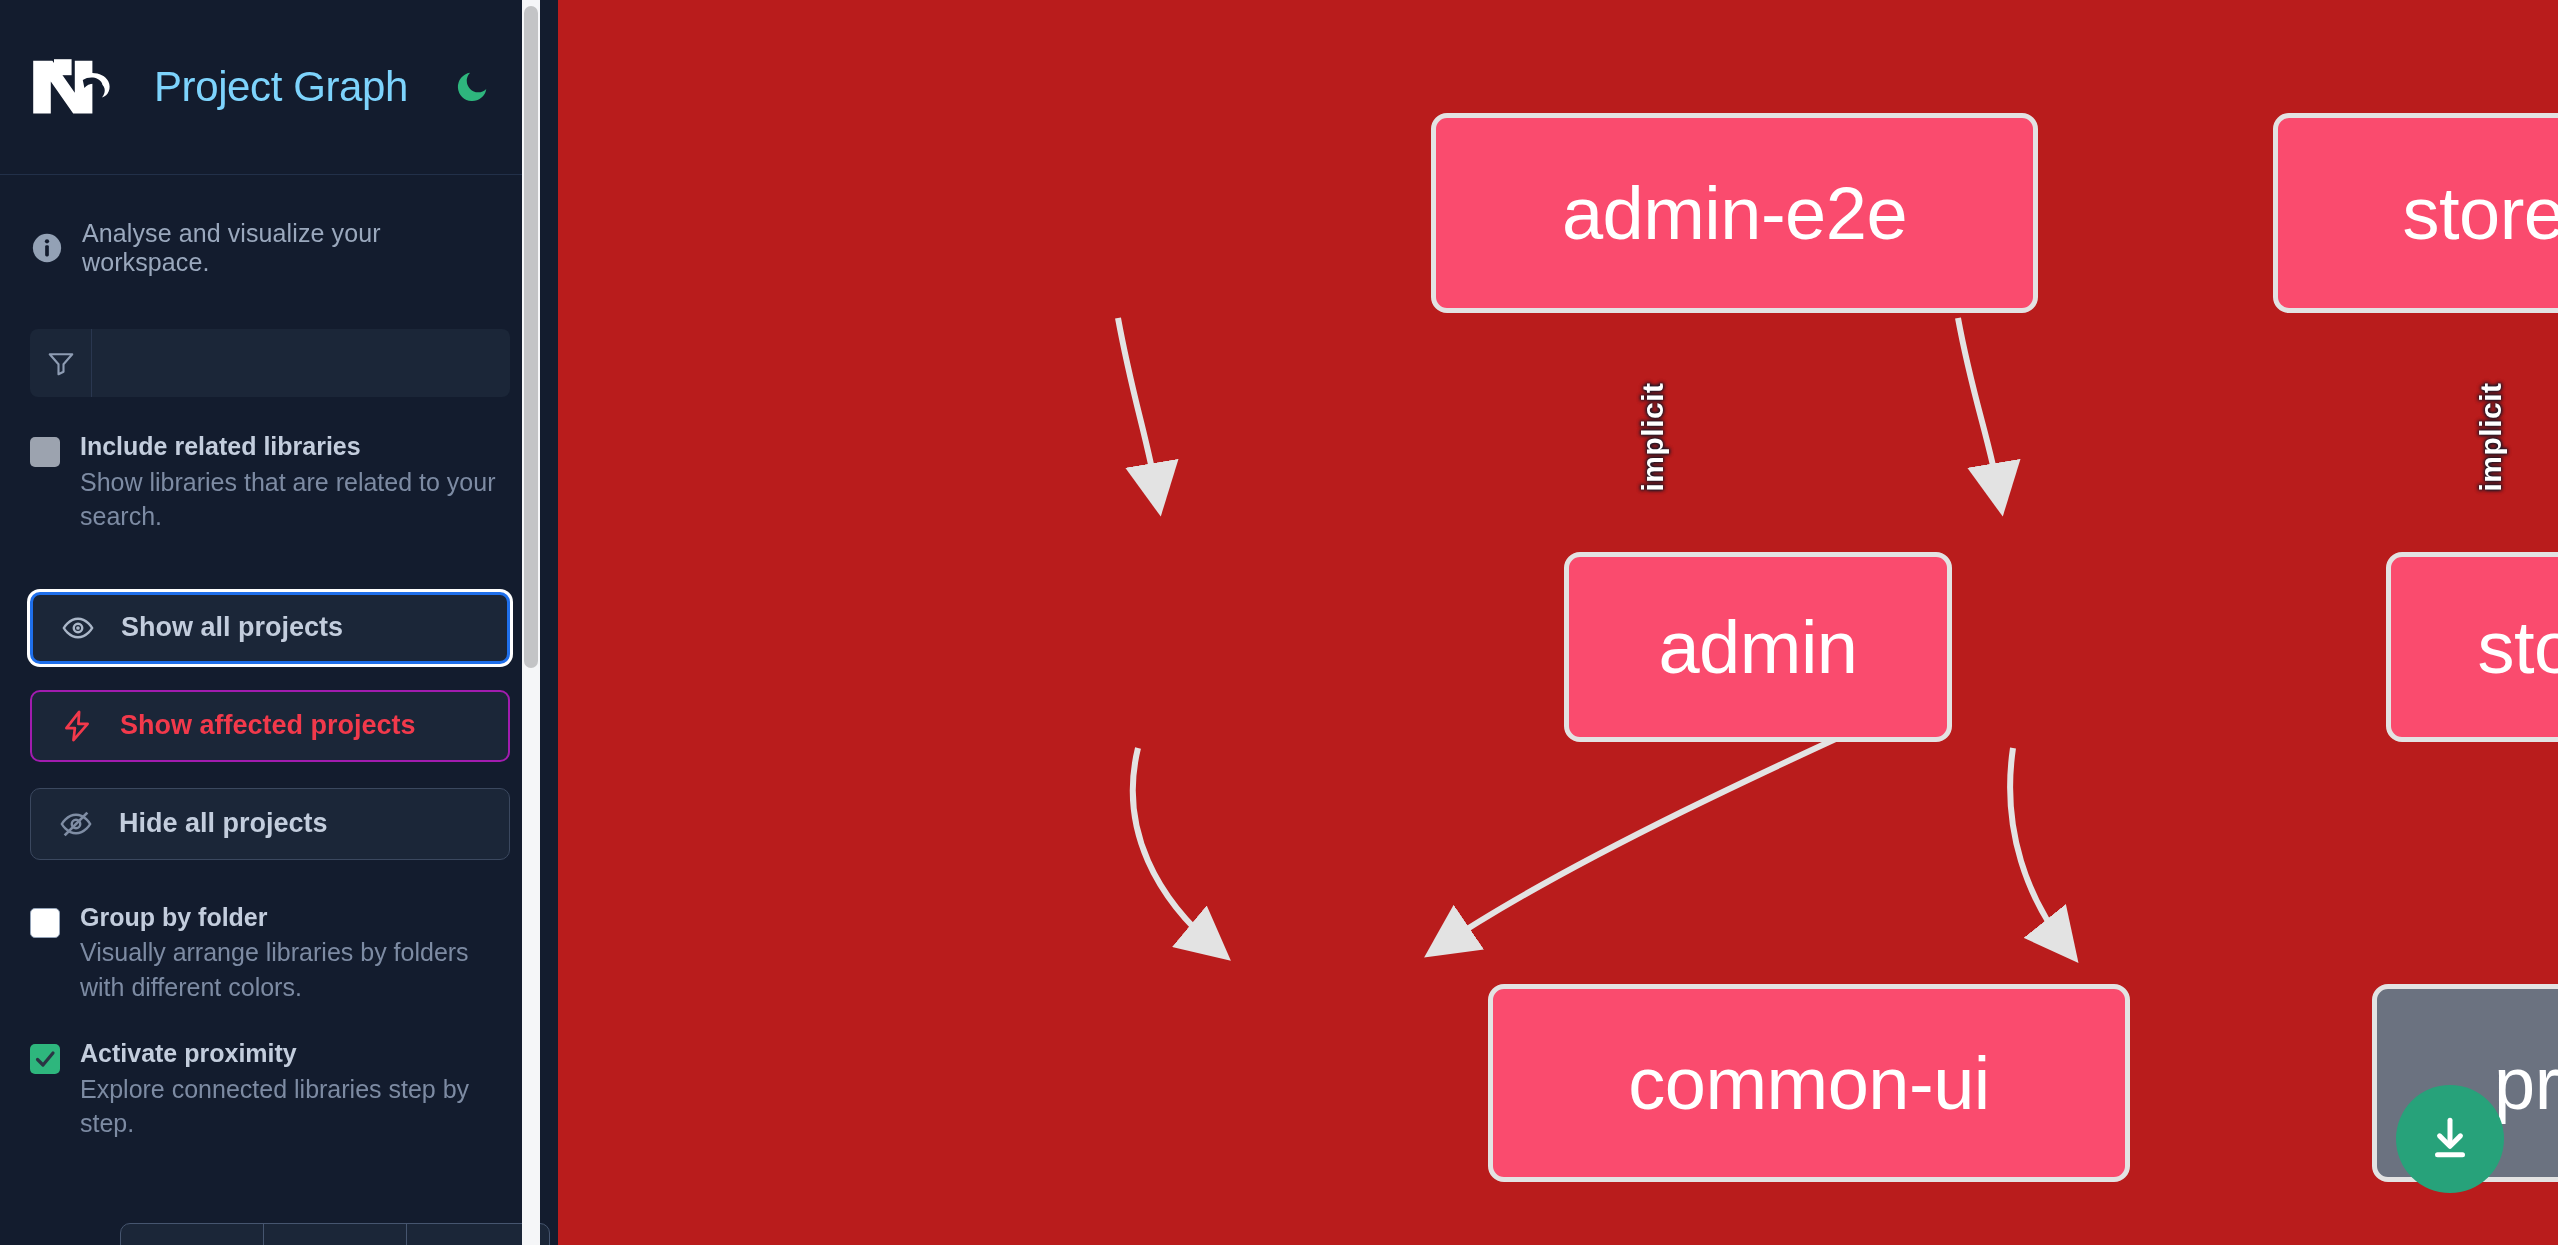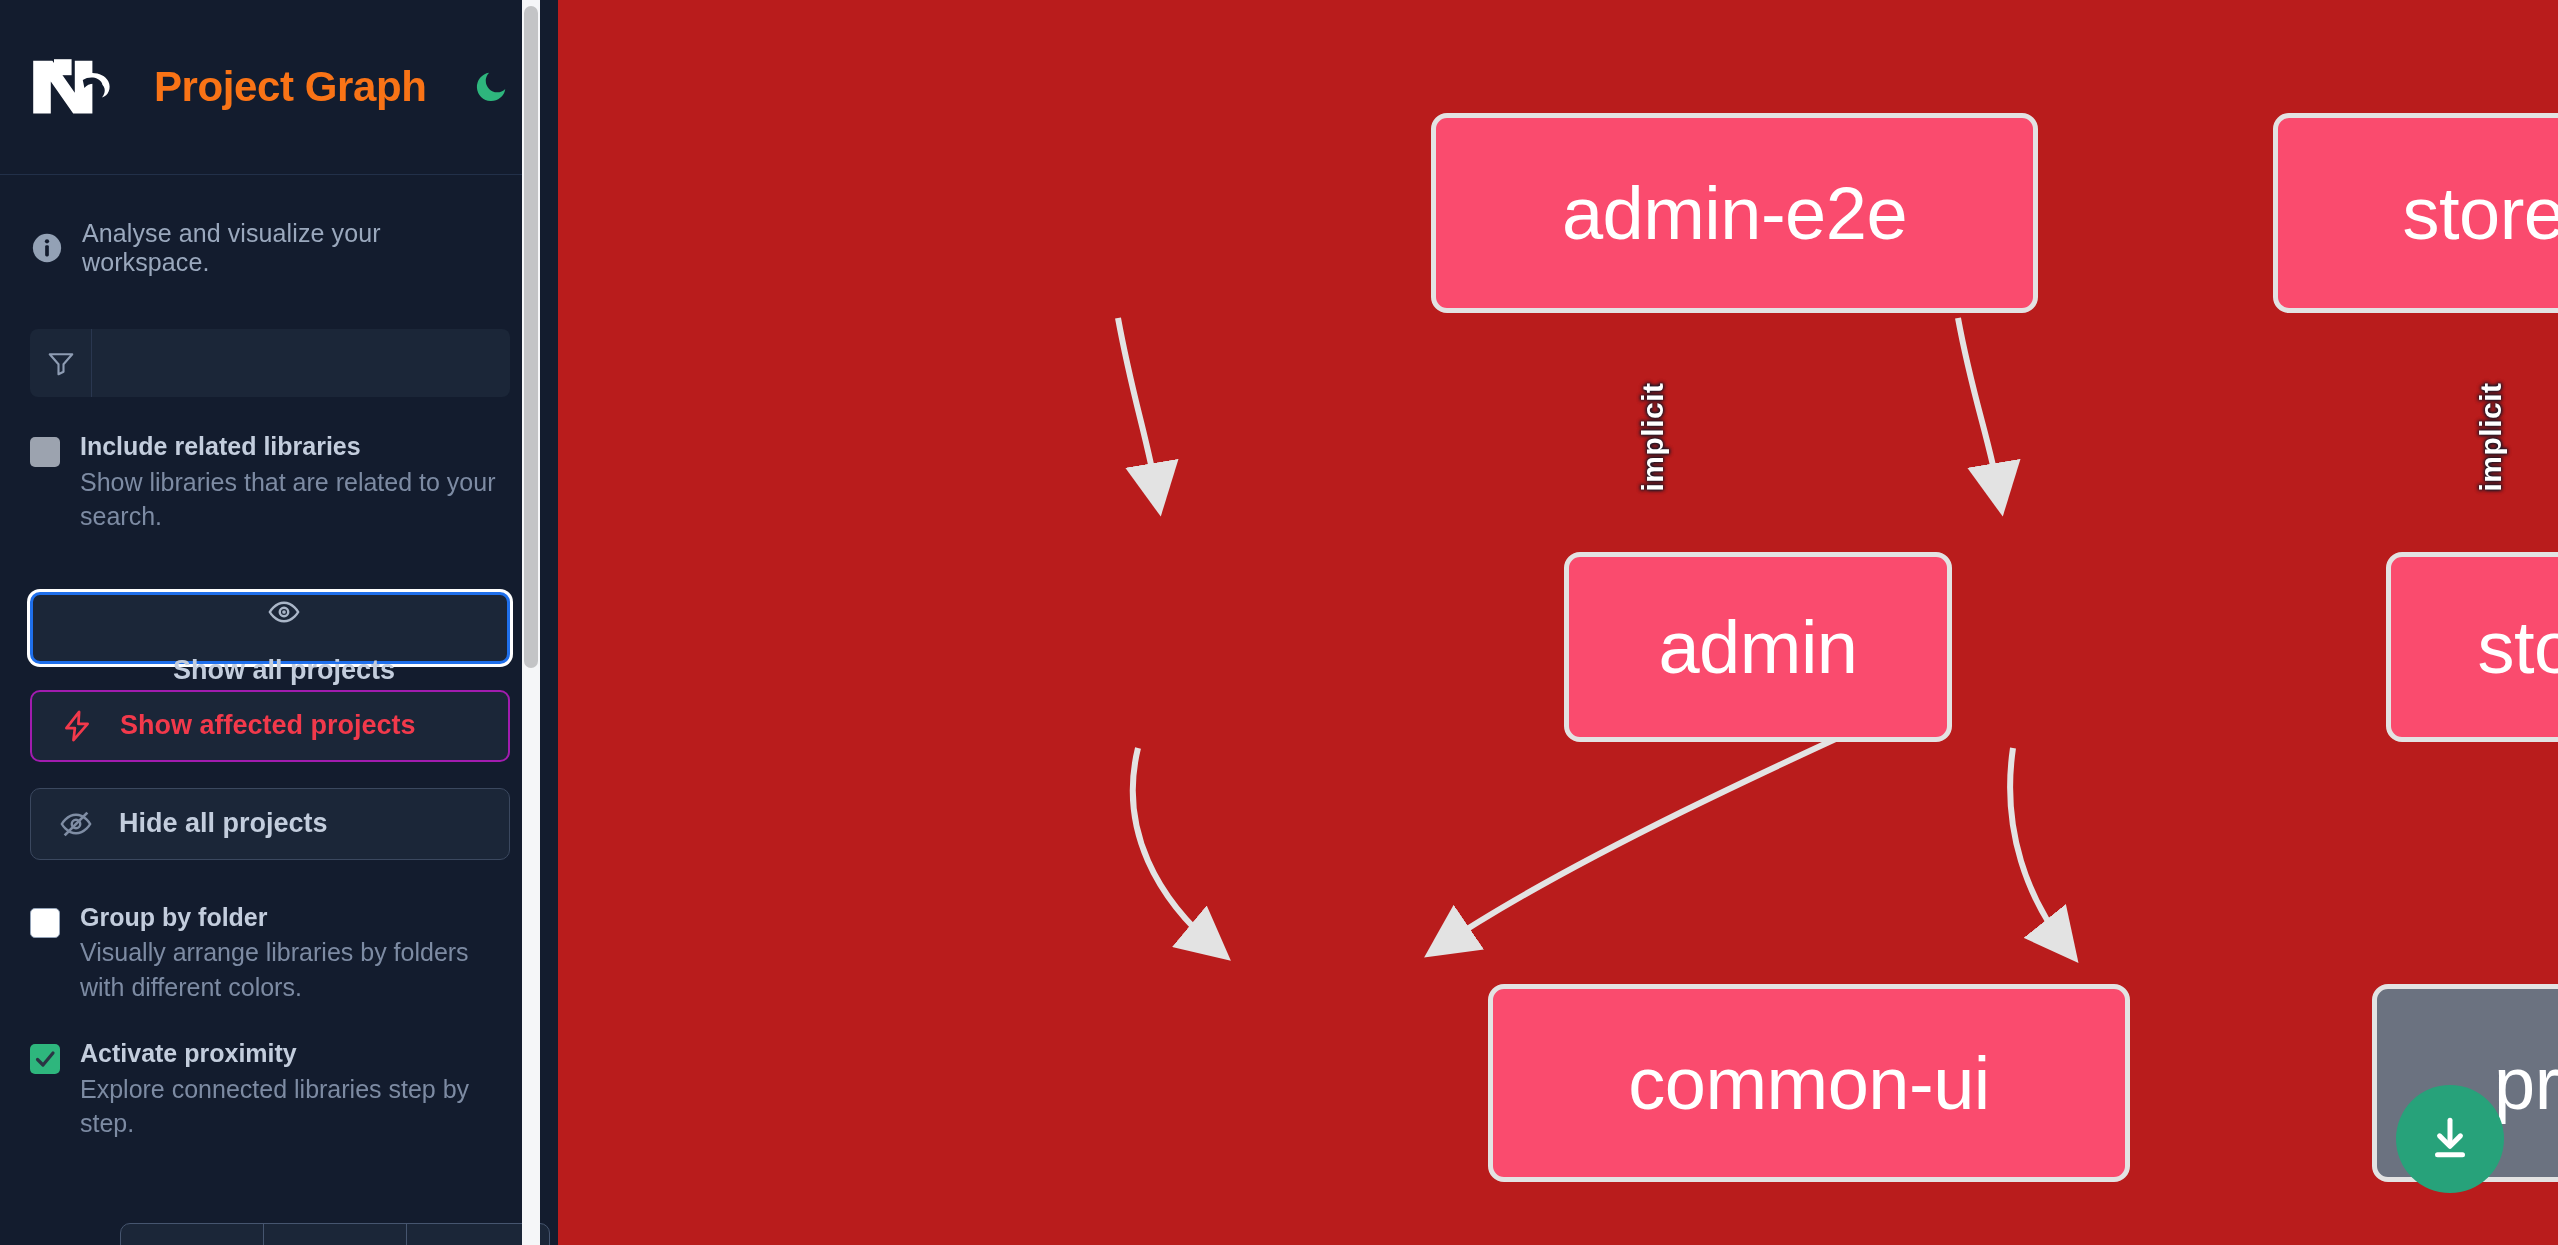--- a/index.html
+++ b/index.html
@@ -25,23 +25,23 @@
   .sb-header {
     height: 175px;
     display: flex;
     align-items: center;
     padding-left: 30px;
     border-bottom: 1px solid #223049;
     gap: 28px;
   }
   .nx-logo { width: 96px; height: 62px; flex: 0 0 96px; }
   .app-title {
-    color: #f97316;
+    color: #7dd3fc;
     font-size: 42px;
-    font-weight: 700;
+    font-weight: 400;
     letter-spacing: -0.4px;
     white-space: nowrap;
   }
   .theme-toggle {
     margin-left: 14px;
     width: 44px; height: 44px;
     display: flex; align-items: center; justify-content: center;
     cursor: pointer;
   }
   .moon { width: 38px; height: 38px; }
@@ -127,21 +127,20 @@
     cursor: pointer;
     background: #1b2638;
     border: 1px solid #37455e;
   }
   .btn .bi { width: 34px; height: 34px; flex: 0 0 34px; }
   .btn .blabel { font-size: 27px; font-weight: 700; color: #c3cddd; }
   .btn.show-all {
     border: 3px solid #1f6feb;
     box-shadow: 0 0 0 3px #ffffff;
     margin-top: 58px;
-    flex-direction: column;
   }
   .btn.affected { border: 2px solid #a21caf; }
   .btn.affected .blabel { color: #f2394b; font-weight: 700; }
   .btn.hide-all { border: 1px solid #3b485f; }
 
   .group-gap { margin-top: 44px; }
 
   .seg-control {
     position: absolute;
     left: 120px;

